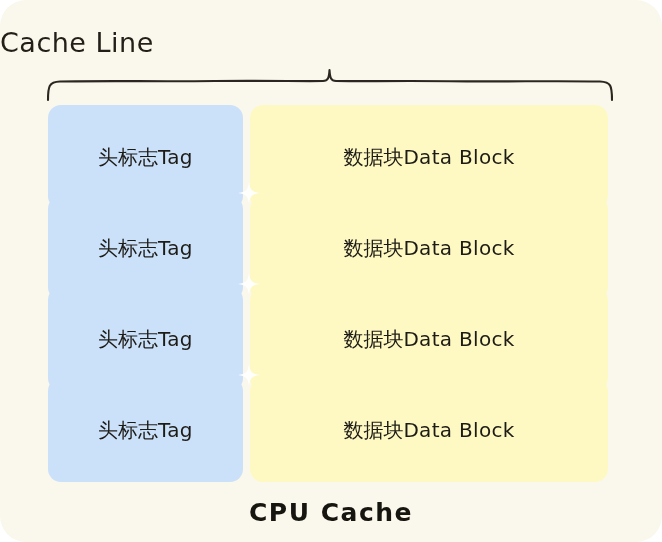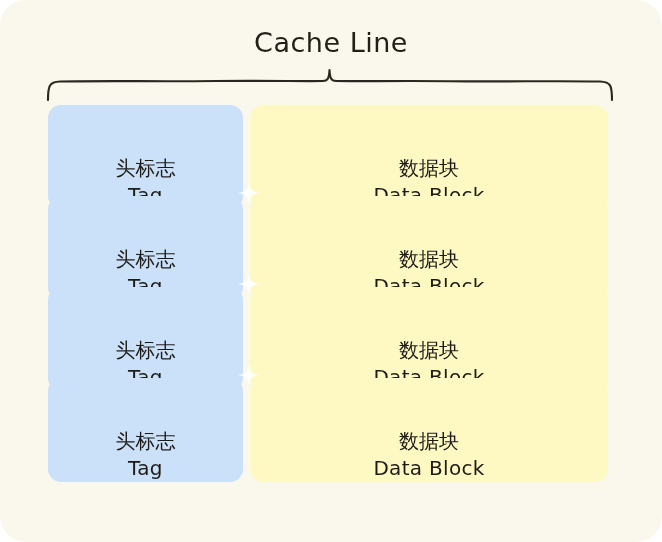--- a/index.html
+++ b/index.html
@@ -22,21 +22,20 @@
     border-radius: 26px;
     overflow: hidden;
   }
 
   
   #title {
     position: absolute;
     left: 0;
     top: 26px;
     width: 662px;
-    text-align: center;
     font-family: "DejaVu Sans", "Liberation Sans", sans-serif;
     font-size: 27px;
     font-weight: 400;
     letter-spacing: 0.5px;
     color: #231f18;
     line-height: 34px;
   }
 
   
   #brace-wrap {
@@ -55,23 +54,23 @@
     width: 560px;
     height: 87px;
   }
   .cell {
     position: absolute;
     top: 0;
     height: 104px;
     border-radius: 13px;
     box-sizing: border-box;
     display: flex;
-    flex-direction: column;
+    flex-direction: row;
     align-items: center;
-    justify-content: flex-end;
+    justify-content: center;
     text-align: center;
     color: #1d1b16;
   }
   .cell-tag {
     left: 0;
     width: 195px;
     background: #cbe0f9;
   }
   .cell-data {
     left: 202px;
@@ -187,14 +186,15 @@
     <svg width="22" height="22" viewBox="0 0 22 22">
       <path d="M11 0 C12 8 14 10 22 11 C14 12 12 14 11 22 C10 14 8 12 0 11 C8 10 10 8 11 0 Z" fill="#ffffff" opacity="0.95"></path>
     </svg>
   </div>
   <div class="sparkle" style="left:238px; top:364px;">
     <svg width="22" height="22" viewBox="0 0 22 22">
       <path d="M11 0 C12 8 14 10 22 11 C14 12 12 14 11 22 C10 14 8 12 0 11 C8 10 10 8 11 0 Z" fill="#ffffff" opacity="0.95"></path>
     </svg>
   </div>
 
+  <div id="footer">CPU Cache</div>
 
 </div>
 
 </body></html>

